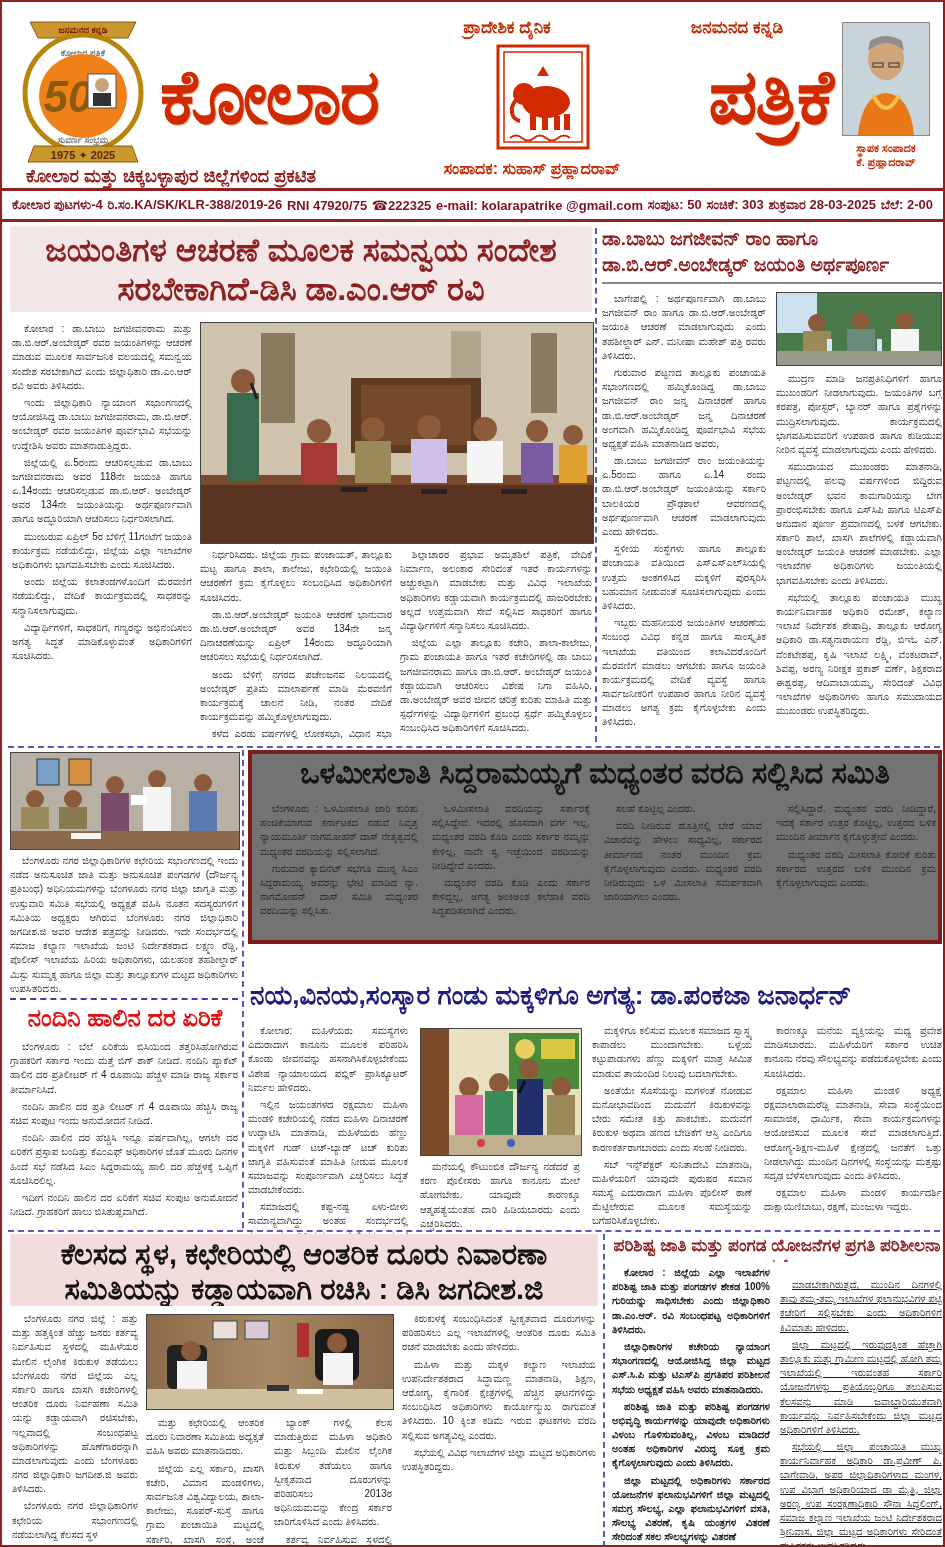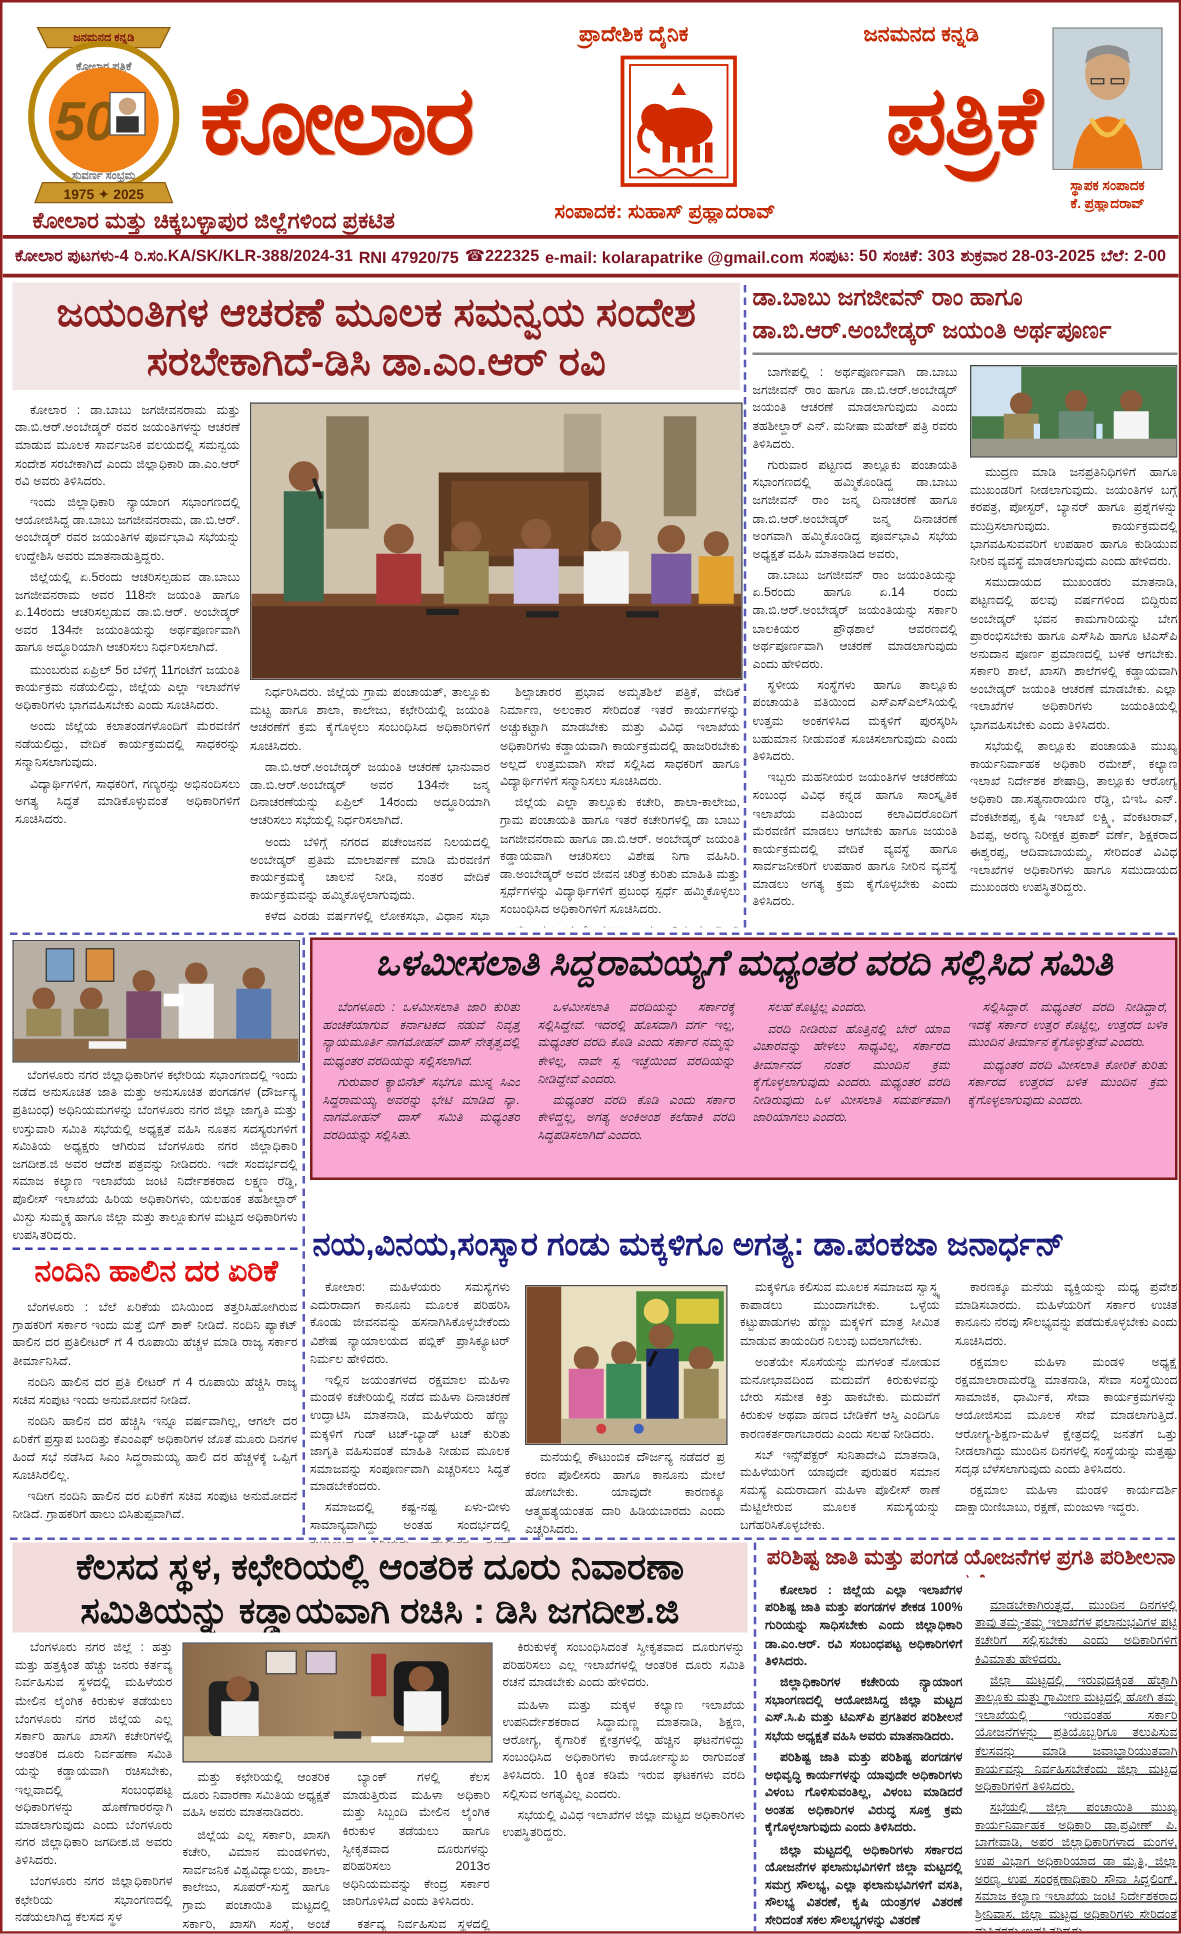--- a/index.html
+++ b/index.html
@@ -12,21 +12,21 @@
                  text-shadow:1px 1px 0 #f0b49a;}
   .col{position:absolute;text-align:justify;font-size:10px;line-height:1.42;color:#1c1c1c;overflow:hidden;}
   .para{margin:0 0 3px 0;text-indent:12px;}
   .photo{position:absolute;border:1px solid #444;background:#ddd;overflow:hidden;}
   .photo svg{display:block;width:100%;height:100%;}
   .vdiv{position:absolute;width:0;border-left:2px dashed #5a5ab8;}
   .hdiv{position:absolute;height:0;border-top:2px dashed #5a5ab8;}
   .headline{font-weight:800;overflow:hidden;}
   #a1-headline{background:#f2e6e6;color:#8c1f1f;font-size:32px;line-height:1.22;text-align:center;padding:5px 2px;height:86px;box-sizing:border-box;}
   #a2-headline{color:#8c1f1f;font-size:19px;line-height:1.35;text-align:left;border-bottom:2px solid #8a8a8a;padding-bottom:5px;height:58px;box-sizing:border-box;}
-  #m1-box{background:#f9a8d4;border:2px solid #7f1d1d;box-sizing:border-box;font-style:italic;}
+  #m1-box{background:#737373;border:4px solid #7f1d1d;box-sizing:border-box;}
   #m1-headline{color:#141414;font-size:29px;text-align:center;height:44px;padding-top:3px;box-sizing:border-box;}
   #n1-headline{color:#e11212;font-size:24px;text-align:center;height:32px;}
   #a3-headline{color:#1d1d7e;font-size:26px;text-align:left;height:40px;padding-left:2px;}
   #b1-headline{background:#f3dcdc;color:#141414;font-size:29px;line-height:1.2;text-align:center;height:72px;padding-top:3px;box-sizing:border-box;}
   #b2-headline{color:#8c1f1f;font-size:17px;text-align:center;height:26px;}
   #infobar{display:flex;justify-content:space-between;align-items:center;
            border-top:3px solid #8f2020;border-bottom:3px solid #8f2020;
            font-weight:bold;font-size:13px;color:#7c1322;padding:0 10px;box-sizing:border-box;}
   #masthead{display:flex;align-items:center;justify-content:space-between;}
 </style>
@@ -87,21 +87,21 @@
       <rect x="46" y="40" width="10" height="4" fill="none" stroke="#333"></rect>
       <path d="M15 112 q4 -40 28 -42 q24 2 28 42 Z" fill="#e87818"></path>
       <path d="M30 72 q13 26 26 0" stroke="#f3c14b" stroke-width="4" fill="none"></path>
     </svg>
     <div class="red-small" style="font-size:11px;line-height:1.25;margin-top:2px;">ಸ್ಥಾಪಕ ಸಂಪಾದಕ</div>
     <div class="red-small" style="font-size:11px;line-height:1.25;">ಕೆ. ಪ್ರಹ್ಲಾದರಾವ್</div>
   </div>
 
   <div id="infobar" class="abs" style="left:0;top:186px;width:941px;height:34px;">
     <span>ಕೋಲಾರ ಪುಟಗಳು-4</span>
-    <span>ರಿ.ಸಂ.KA/SK/KLR-388/2024-31</span>
+    <span>ರಿ.ಸಂ.KA/SK/KLR-388/2019-26</span>
     <span>RNI 47920/75</span>
     <span>☎222325</span>
     <span>e-mail: kolarapatrike @gmail.com</span>
     <span>ಸಂಪುಟ: 50</span>
     <span>ಸಂಚಿಕೆ: 303</span>
     <span>ಶುಕ್ರವಾರ 28-03-2025</span>
     <span>ಬೆಲೆ: 2-00</span>
   </div>
 
   <div class="abs" style="left:8px;top:224px;width:582px;height:518px;">

